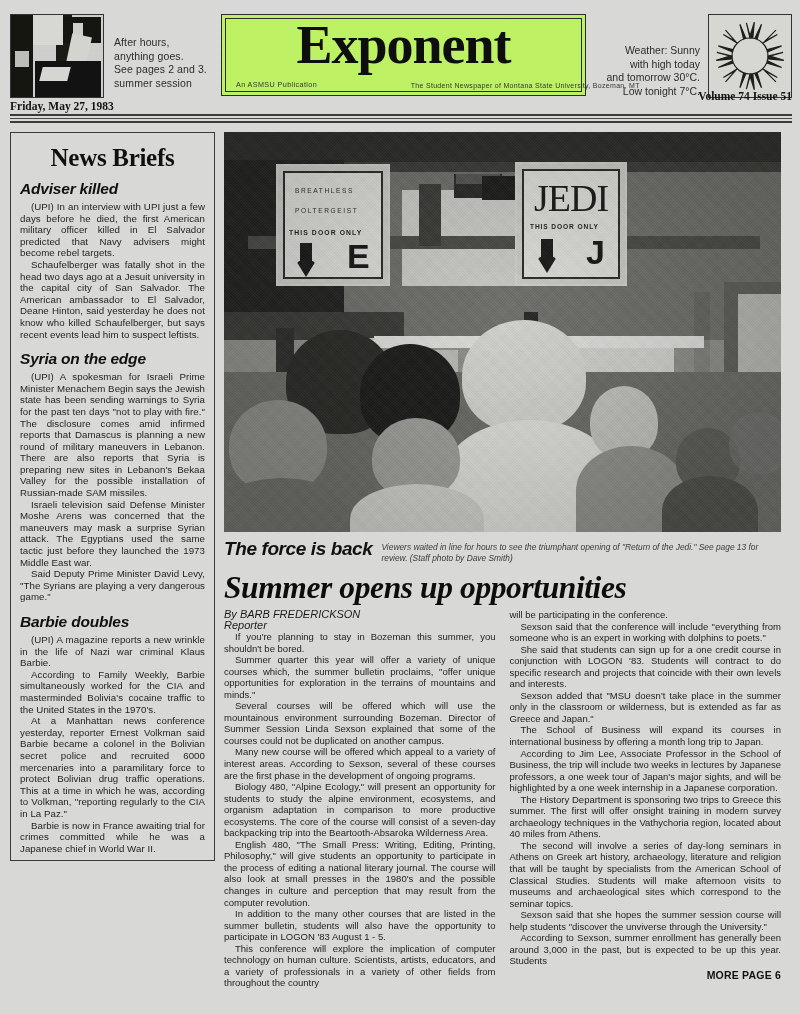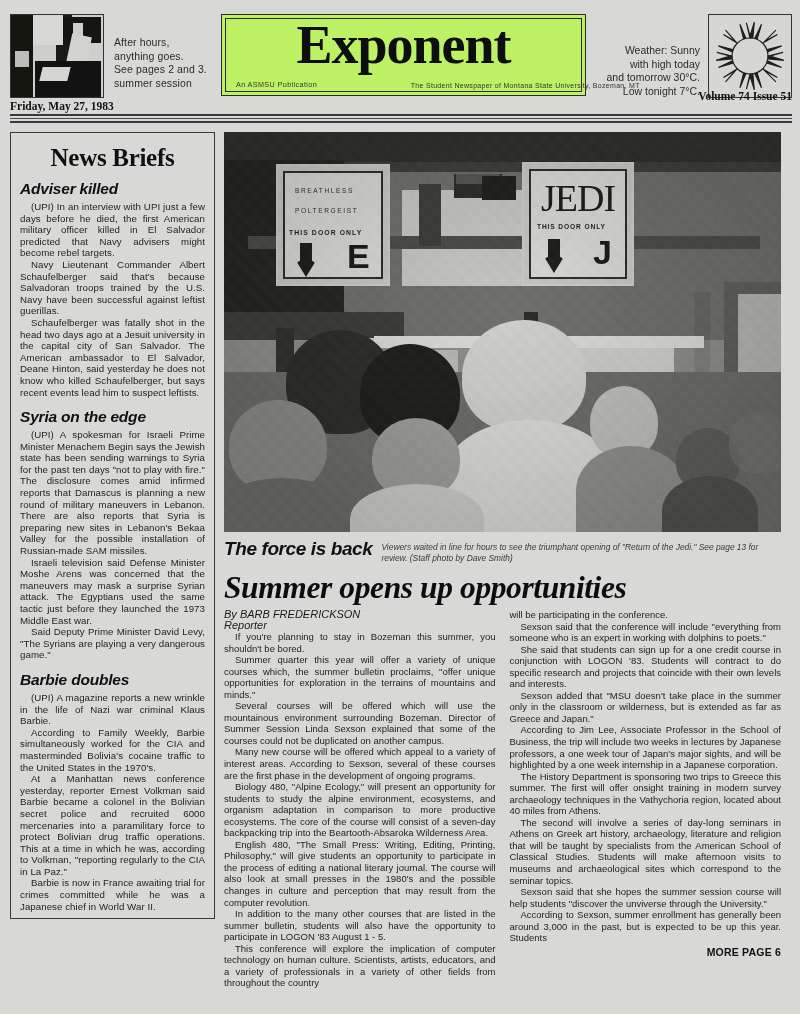--- a/index.html
+++ b/index.html
@@ -135,21 +135,21 @@
   .ph-vent{position:absolute;left:258px;top:44px;width:34px;height:24px;background:#1d1d1b;}
   .ph-whitewall{position:absolute;left:178px;top:58px;width:160px;height:96px;background:#c8c8c4;}
 
   .sign{
     position:absolute;border:2px solid #cfcfcb;background:#c9c9c5;
   }
   .sign-inner{
     position:absolute;inset:5px;background:#dcdcd8;border:2px solid #2a2a28;
   }
   .sign-l{left:52px;top:32px;width:110px;height:118px;}
-  .sign-r{left:298px;top:30px;width:108px;height:120px;}
+  .sign-r{left:291px;top:30px;width:108px;height:120px;}
   .sl-t1{position:absolute;left:10px;top:14px;font-size:6.6px;letter-spacing:1.6px;color:#2b2b28;}
   .sl-t2{position:absolute;left:10px;top:34px;font-size:6.6px;letter-spacing:1.6px;color:#2b2b28;}
   .sl-t3{position:absolute;left:4px;top:56px;font-size:6.8px;letter-spacing:1.1px;color:#1d1d1b;font-weight:bold;}
   .jedi{
     position:absolute;left:6px;top:8px;right:6px;text-align:center;
     font-family:"Liberation Serif", serif;font-size:38px;line-height:38px;color:#1a1a18;letter-spacing:-1px;
   }
   .sr-t3{position:absolute;left:6px;top:52px;font-size:6.6px;letter-spacing:.9px;color:#1d1d1b;font-weight:bold;}
   .arrow{
     position:absolute;width:22px;height:34px;
@@ -301,21 +301,20 @@
 
 <div class="sheet">
 
   <div class="col-left">
     <div class="briefs">
       <div class="briefs-title">News Briefs</div>
 
       <div class="brief">
         <div class="brief-head first">Adviser killed</div>
         <p>(UPI) In an interview with UPI just a few days before he died, the first American military officer killed in El Salvador predicted that Navy advisers might become rebel targets.</p>
-        <p>Navy Lieutenant Commander Albert Schaufelberger said that's because Salvadoran troops trained by the U.S. Navy have been successful against leftist guerillas.</p>
         <p>Schaufelberger was fatally shot in the head two days ago at a Jesuit university in the capital city of San Salvador. The American ambassador to El Salvador, Deane Hinton, said yesterday he does not know who killed Schaufelberger, but says recent events lead him to suspect leftists.</p>
       </div>
 
       <div class="brief">
         <div class="brief-head">Syria on the edge</div>
         <p>(UPI) A spokesman for Israeli Prime Minister Menachem Begin says the Jewish state has been sending warnings to Syria for the past ten days "not to play with fire."    The disclosure comes amid infirmed reports that Damascus is planning a new round of military maneuvers in Lebanon. There are also reports that Syria is preparing new sites in Lebanon's Bekaa Valley for the possible installation of Russian-made SAM missiles.</p>
         <p>Israeli television said Defense Minister Moshe Arens was concerned that the maneuvers may mask a surprise Syrian attack. The Egyptians used the same tactic just before they launched the 1973 Middle East war.</p>
         <p>Said Deputy Prime Minister David Levy, "The Syrians are playing a very dangerous game."</p>
       </div>
 
@@ -419,20 +418,21 @@
           <p>Biology 480, "Alpine Ecology," will present an opportunity for students to study the alpine environment, ecosystems, and organism adaptation in comparison to more productive ecosystems. The core of the course will consist of a seven-day backpacking trip into the Beartooth-Absaroka Wilderness Area.</p>
           <p>English 480, "The Small Press: Writing, Editing, Printing, Philosophy," will give students an opportunity to participate in the process of editing a national literary journal. The course will also look at small presses in the 1980's and the possible changes in culture and perception that may result from the computer revolution.</p>
           <p>In addition to the many other courses that are listed in the summer bulletin, students will also have the opportunity to participate in LOGON '83 August 1 - 5.</p>
           <p>This conference will explore the implication of computer technology on human culture. Scientists, artists, educators, and a variety of professionals in a variety of other fields from throughout the country</p>
         </div>
         <div class="lead-col second">
           <p style="text-indent:0;">will be participating in the conference.</p>
           <p>Sexson said that the conference will include "everything from someone who is an expert in working with dolphins to poets."</p>
           <p>She said that students can sign up for a one credit course in conjunction with LOGON '83. Students will contract to do specific research and projects that coincide with their own levels and interests.</p>
           <p>Sexson added that "MSU doesn't take place in the summer only in the classroom or wilderness, but is extended as far as Greece and Japan."</p>
+          <p>The School of Business will expand its courses in international business by offering a month long trip to Japan.</p>
           <p>According to Jim Lee, Associate Professor in the School of Business, the trip will include two weeks in lectures by Japanese professors, a one week tour of Japan's major sights, and will be highlighted by a one week internship in a Japanese corporation.</p>
           <p>The History Department is sponsoring two trips to Greece this summer. The first will offer onsight training in modern survey archaeology techniques in the Vathychoria region, located about 40 miles from Athens.</p>
           <p>The second will involve a series of day-long seminars in Athens on Greek art history, archaeology, literature and religion that will be taught by specialists from the American School of Classical Studies. Students will make afternoon visits to museums and archaeological sites which correspond to the seminar topics.</p>
           <p>Sexson said that she hopes the summer session course will help students "discover the unviverse through the University."</p>
           <p>According to Sexson, summer enrollment has generally been around 3,000 in the past, but is expected to be up this year. Students</p>
           <div class="more">MORE PAGE 6</div>
         </div>
       </div>
     </div>
 

